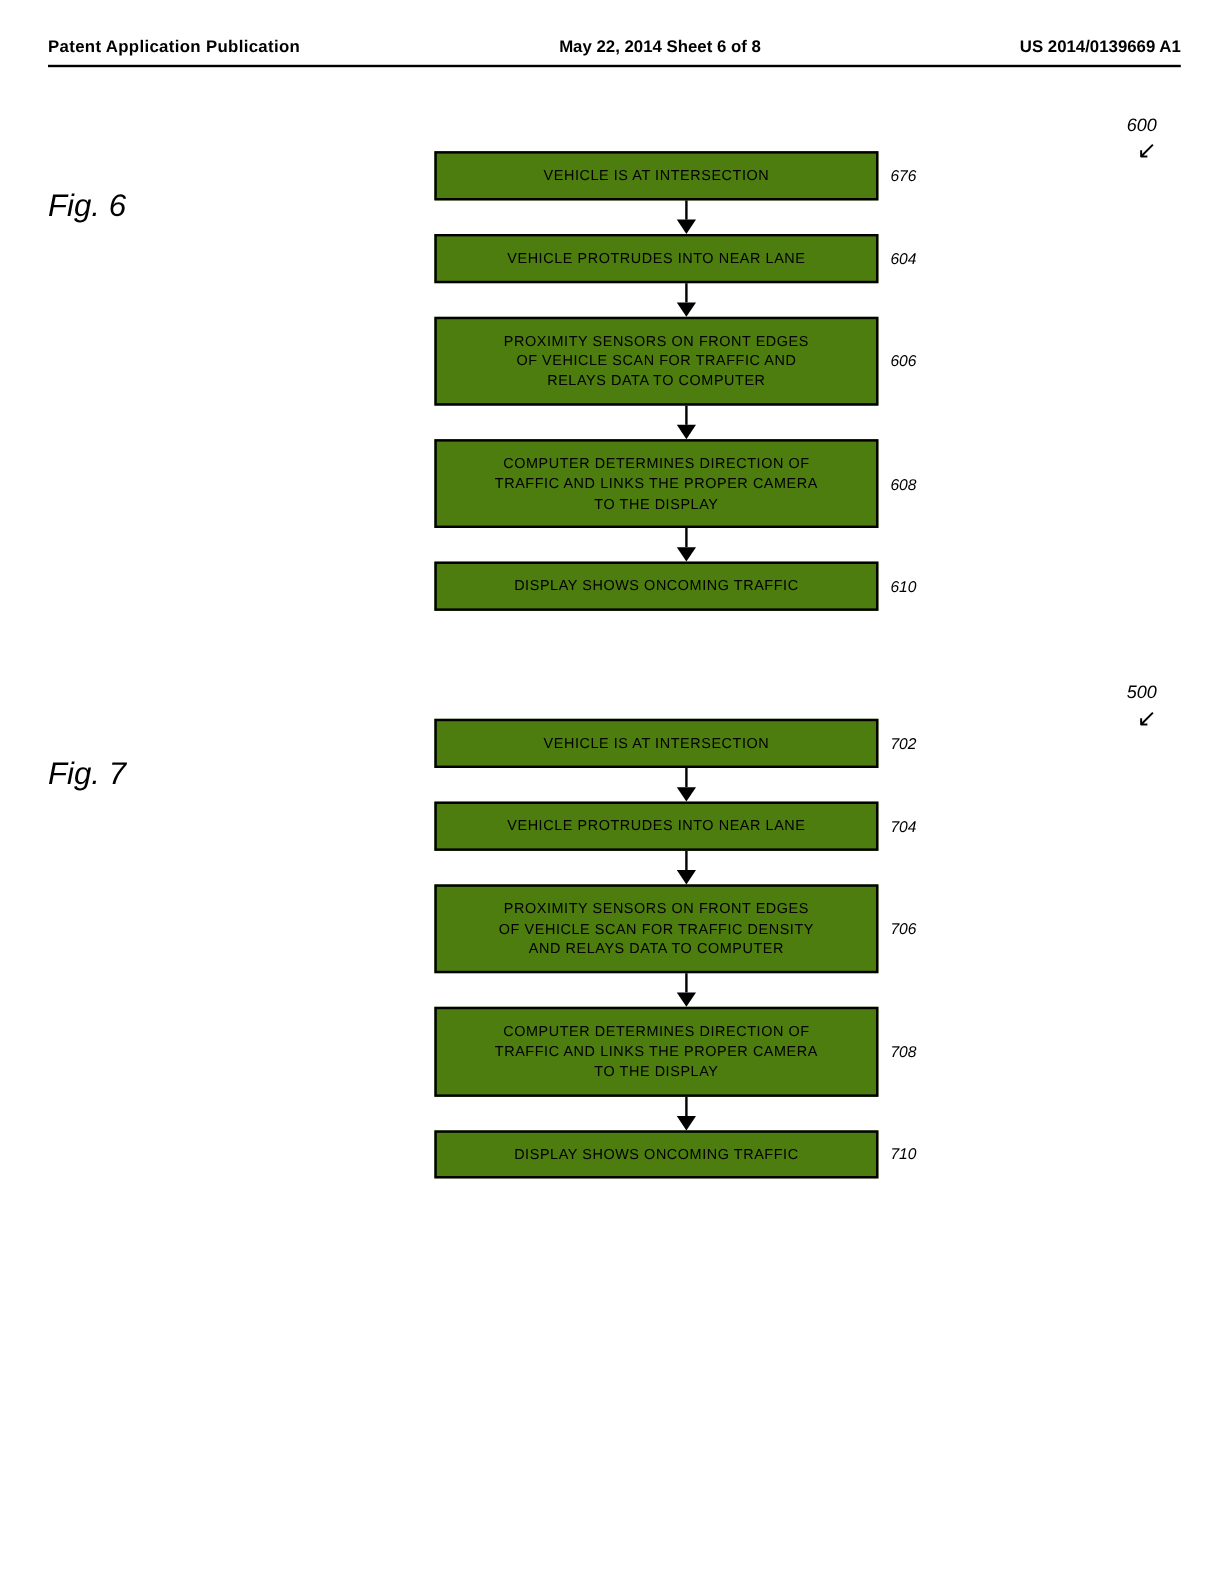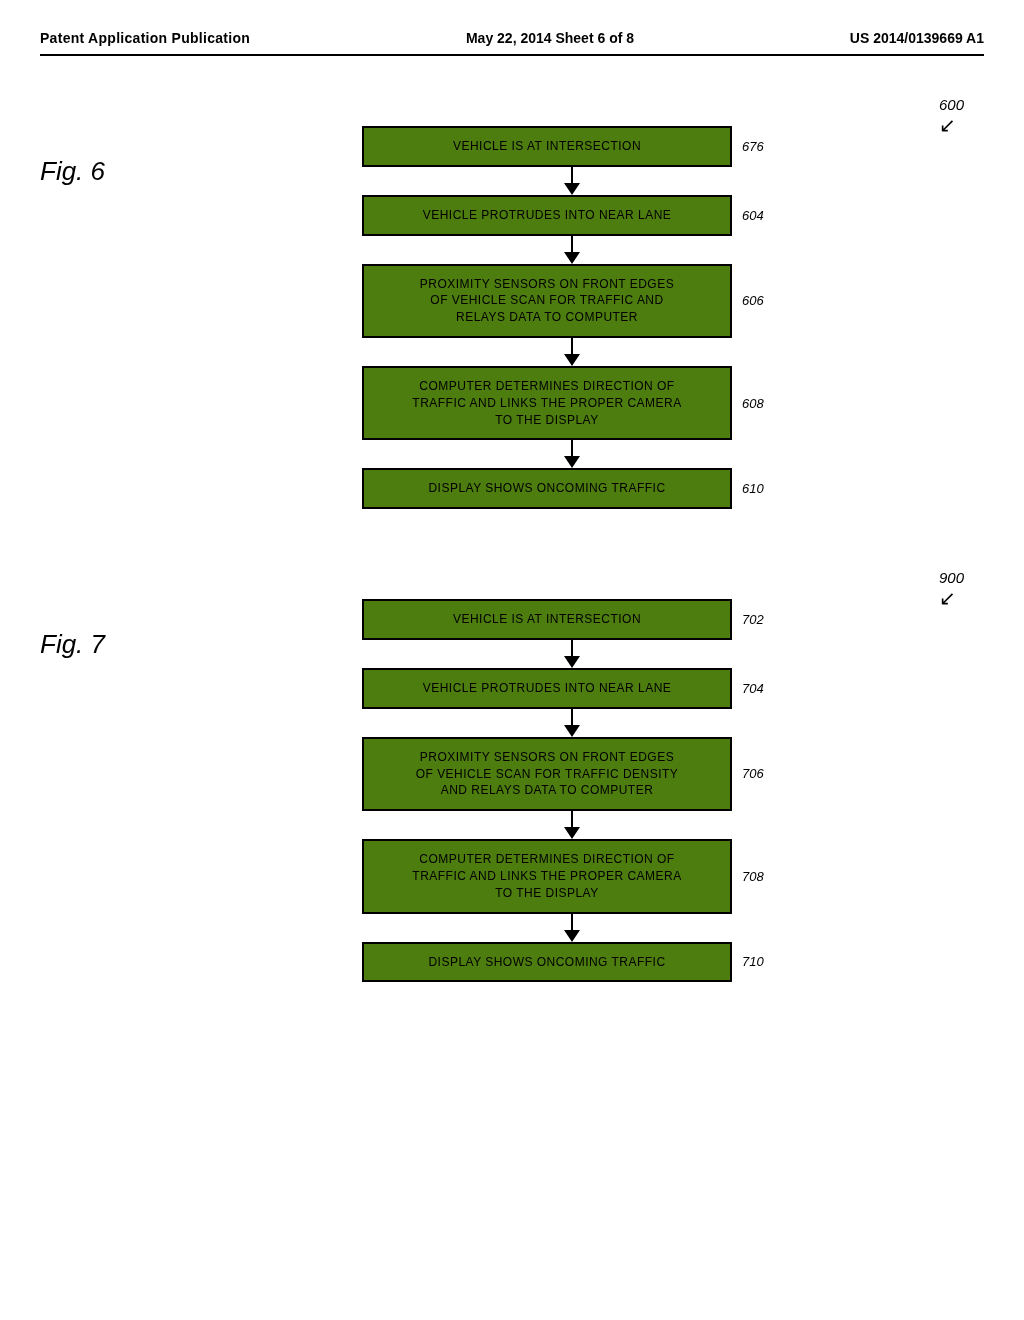--- a/index.html
+++ b/index.html
@@ -74,20 +74,21 @@
       position: relative;
     }
 
     
     .fig-number-area {
       position: absolute;
       right: 20px;
       top: 0;
       display: flex;
       flex-direction: column;
+      align-items: flex-end;
     }
 
     
     .flow-wrapper {
       display: flex;
       flex-direction: column;
       align-items: center;
       width: 420px;
       margin-top: 30px;
     }
@@ -211,21 +212,21 @@
               </div>
               <div class="step-label">610</div>
             </div>
           </div>
         </div>
       </div>
       <div class="figure-section">
         <div class="figure-label">Fig. 7</div>
         <div class="flowchart-area">
           <div class="fig-number-area">
-    <span style="font-size:15px;font-style:italic;">900</span>
+    <span style="font-size:15px;font-style:italic;">500</span>
     <span style="font-size:20px;">↙</span>
   </div>
           <div class="flow-wrapper">
             <div class="row-with-label">
               <div class="box-container">
                 <div class="flow-box">VEHICLE IS AT INTERSECTION</div>
               </div>
               <div class="step-label">702</div>
             </div>
             <div class="arrow-line">

